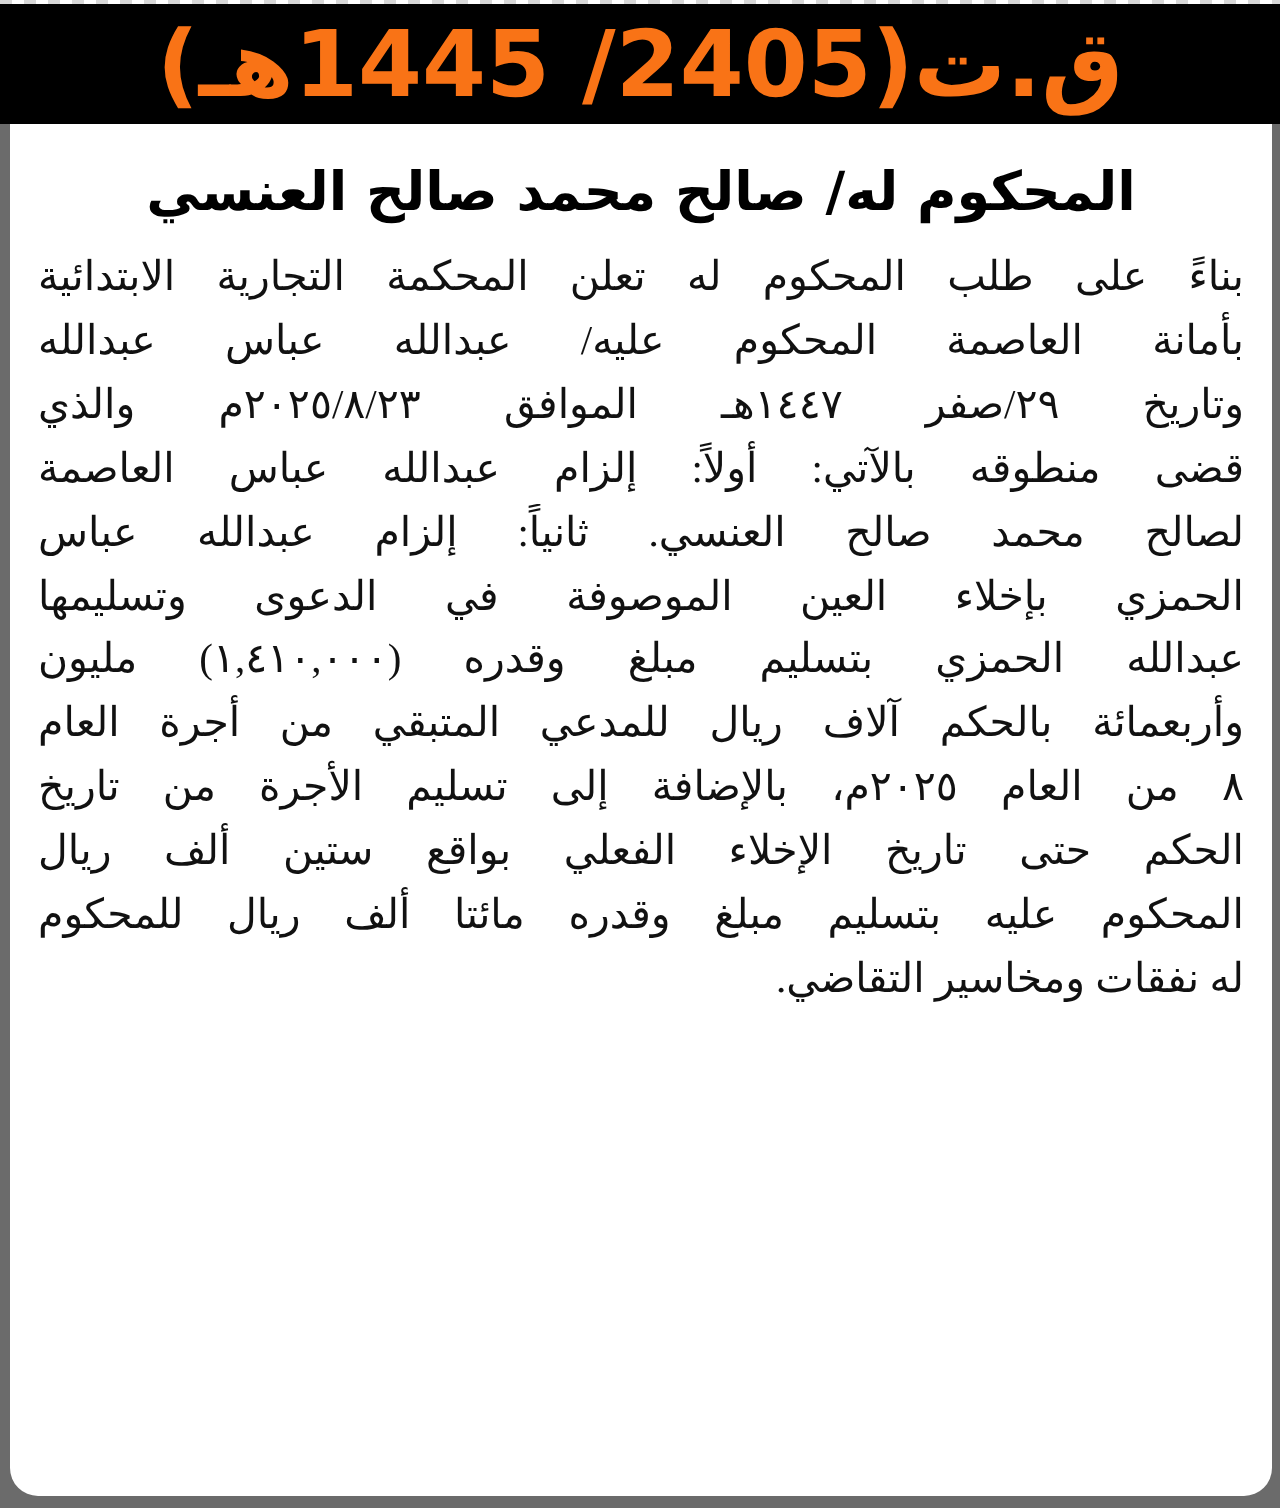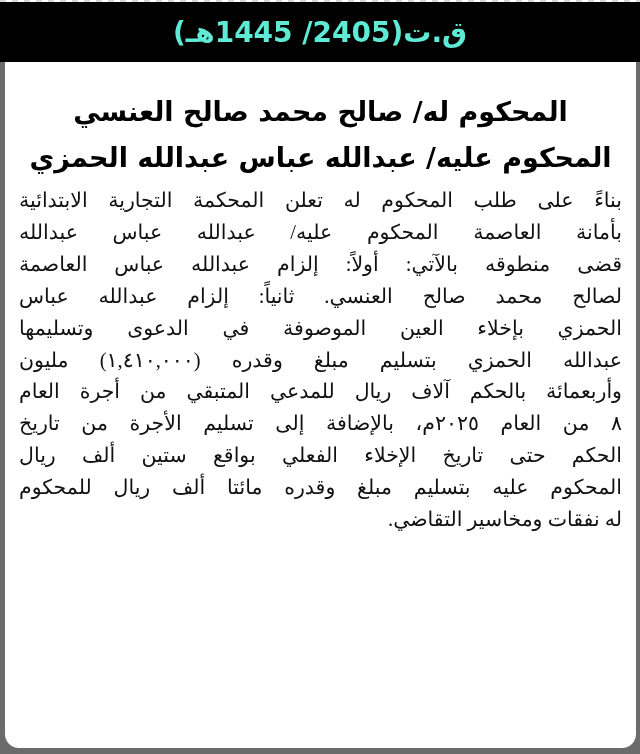--- a/index.html
+++ b/index.html
@@ -18,37 +18,37 @@
       position: absolute;
       left: 0; top: 0;
       width: 640px; height: 2px;
       background: repeating-linear-gradient(90deg, #d8d8d8 0 6px, #ffffff 6px 12px);
     }
     .header-bar {
       position: absolute;
       left: 0; top: 2px;
       width: 640px; height: 60px;
       background: #000000;
-      color: #5eead4;
+      color: #f97316;
       display: flex;
       align-items: center;
       justify-content: center;
       font-family: "DejaVu Sans", sans-serif;
       font-weight: bold;
-      font-size: 28px;
+      font-size: 46px;
       letter-spacing: -1px;
     }
     .notice-box {
       position: absolute;
       left: 5px; top: 62px;
       width: 631px; height: 686px;
       background: #ffffff;
       border-radius: 0 0 14px 14px;
       box-sizing: border-box;
-      padding: 27px 14px 0 14px;
+      padding: 12px 14px 0 14px;
     }
     .party-line {
       text-align: center;
       font-family: "DejaVu Sans", sans-serif;
       font-weight: bold;
       font-size: 27px;
       line-height: 46px;
       color: #000000;
       white-space: nowrap;
     }
@@ -76,25 +76,25 @@
 <body>
 
 <div class="top-strip"></div>
 
 <div class="header-bar">
   <span>ق.ت(2405/ 1445هـ)</span>
 </div>
 
 <div class="notice-box">
   <div class="party-line">المحكوم له/ صالح محمد صالح العنسي</div>
-  <div class="party-line">المحكوم عليه/ عبدالله عباس عبدالله الحمزي</div>
 
   <div class="body-text">
     <span class="body-line">بناءً على طلب المحكوم له تعلن المحكمة التجارية الابتدائية</span>
     <span class="body-line">بأمانة العاصمة المحكوم عليه/ عبدالله عباس عبدالله</span>
+    <span class="body-line">وتاريخ ٢٩/صفر ١٤٤٧هـ الموافق ٢٠٢٥/٨/٢٣م والذي</span>
     <span class="body-line">قضى منطوقه بالآتي: أولاً: إلزام عبدالله عباس العاصمة</span>
     <span class="body-line">لصالح محمد صالح العنسي. ثانياً: إلزام عبدالله عباس</span>
     <span class="body-line">الحمزي بإخلاء العين الموصوفة في الدعوى وتسليمها</span>
     <span class="body-line">عبدالله الحمزي بتسليم مبلغ وقدره (١,٤١٠,٠٠٠) مليون</span>
     <span class="body-line">وأربعمائة بالحكم آلاف ريال للمدعي المتبقي من أجرة العام</span>
     <span class="body-line">٨ من العام ٢٠٢٥م، بالإضافة إلى تسليم الأجرة من تاريخ</span>
     <span class="body-line">الحكم حتى تاريخ الإخلاء الفعلي بواقع ستين ألف ريال</span>
     <span class="body-line">المحكوم عليه بتسليم مبلغ وقدره مائتا ألف ريال للمحكوم</span>
     <span class="body-line last">له نفقات ومخاسير التقاضي.</span>
   </div>

